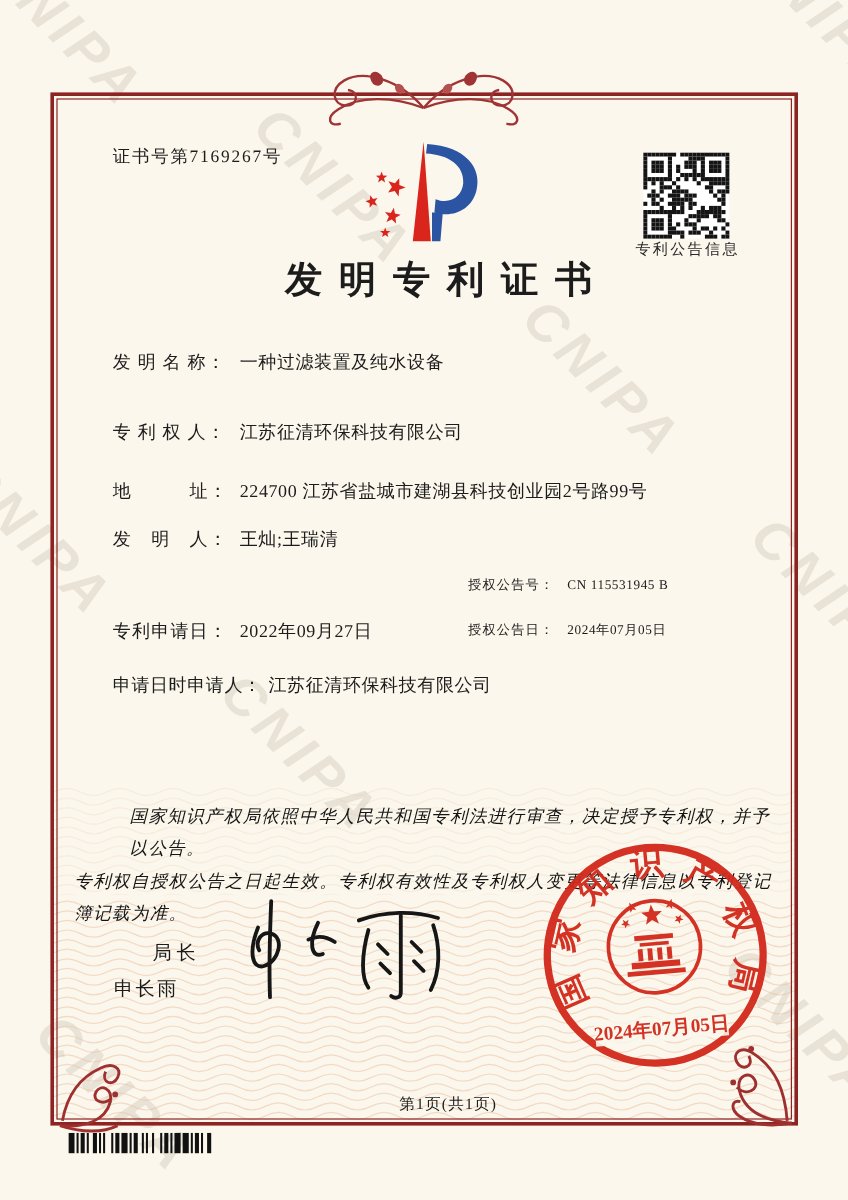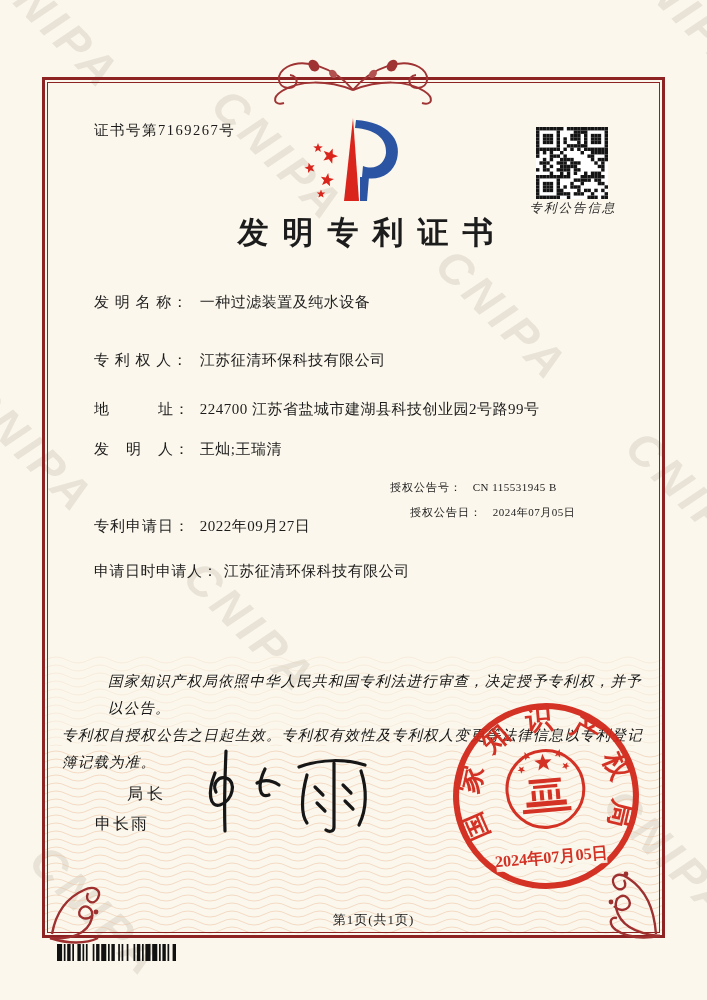--- a/index.html
+++ b/index.html
@@ -24,21 +24,21 @@
     border:1px solid #8e2323;
   }
   .abs{position:absolute; z-index:4;}
   .cert-no{left:94px; top:121px; font-size:14.5px; letter-spacing:1.5px;}
   .title{
     left:12px; top:212px; width:707px; text-align:center;
     font-size:31px; font-weight:bold; letter-spacing:14px; text-indent:14px;
   }
   .qr-caption{
     left:523px; top:200px; width:100px; text-align:center;
-    font-style:italic; font-size:12.5px; letter-spacing:2px; color:#2a2a2a;
+    font-size:12.5px; letter-spacing:2px; color:#2a2a2a;
   }
   .row{left:94px; font-size:15px; white-space:nowrap;}
   .row .lbl{display:inline-block; min-width:100px; letter-spacing:1px;}
   .row.wide .lbl{min-width:118px; letter-spacing:0.5px;}
   .row .val{margin-left:2px; letter-spacing:0.5px;margin-top:40px;}
   .row2{left:390px; font-size:11px; white-space:nowrap;}
   .row2 .lbl{display:inline-block; letter-spacing:1px;}
   .row2 .val{margin-left:8px; letter-spacing:0.5px;}
   .stmt{
     left:62px; top:668px; width:584px; font-style:italic;
@@ -419,21 +419,21 @@
     <span class="val">王灿;王瑞清</span>
   </div>
   <div class="abs row2" style="top:480px;">
     <span class="lbl">授权公告号：</span>
     <span class="val">CN 115531945 B</span>
   </div>
   <div class="abs row" style="top:517px;">
     <span class="lbl">专利申请日：</span>
     <span class="val">2022年09月27日</span>
   </div>
-  <div class="abs row2" style="top:505px;margin-left:20px;">
+  <div class="abs row2" style="top:517px;">
     <span class="lbl">授权公告日：</span>
     <span class="val">2024年07月05日</span>
   </div>
   <div class="abs row wide" style="top:562px;">
     <span class="lbl">申请日时申请人：</span>
     <span class="val">江苏征清环保科技有限公司</span>
   </div>
 
   <div class="abs stmt">
     <div class="l1">国家知识产权局依照中华人民共和国专利法进行审查，决定授予专利权，并予以公告。</div>

